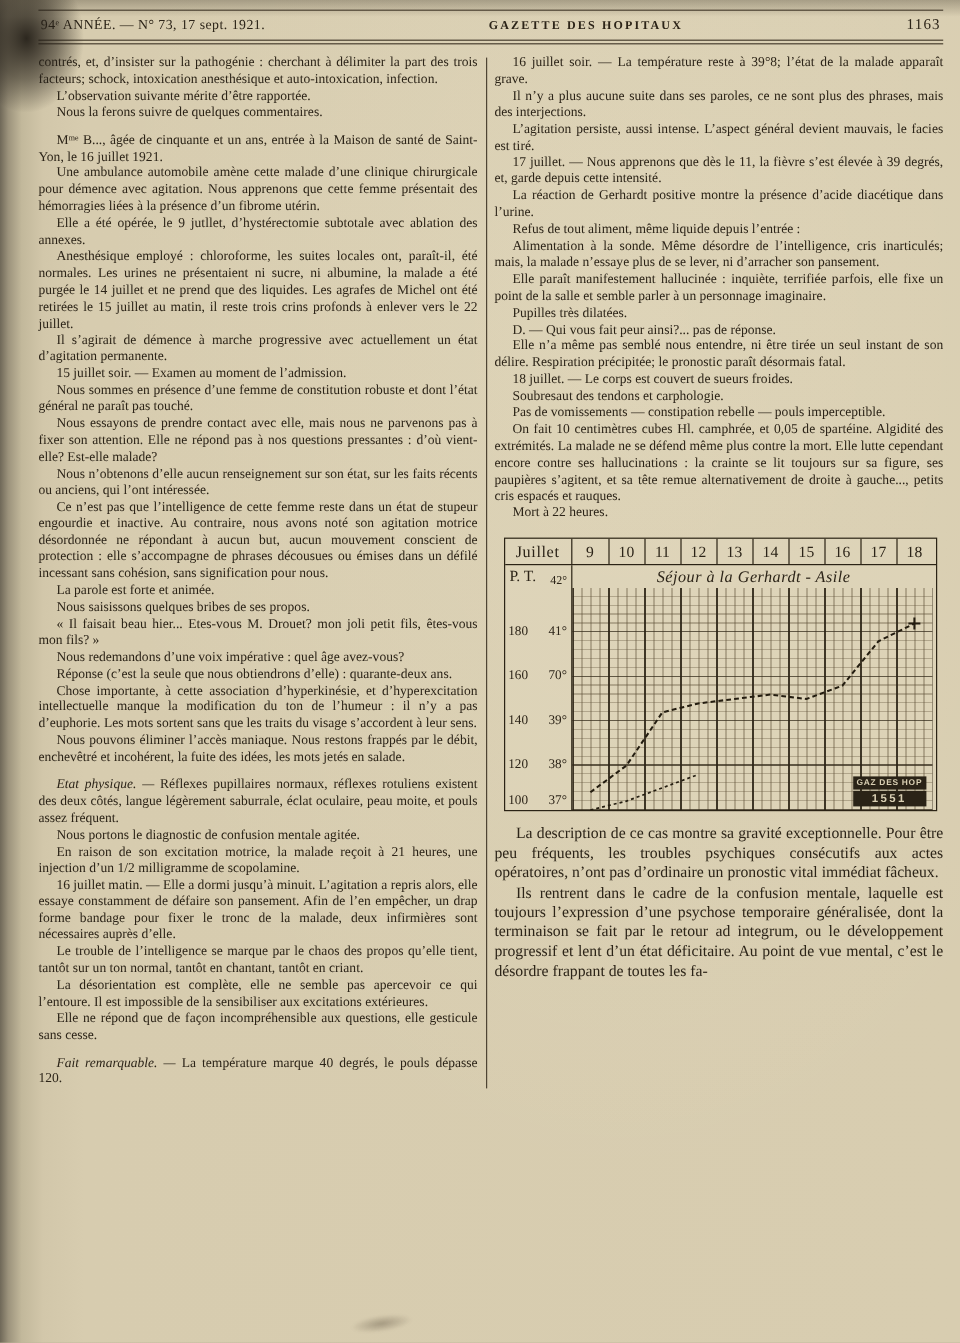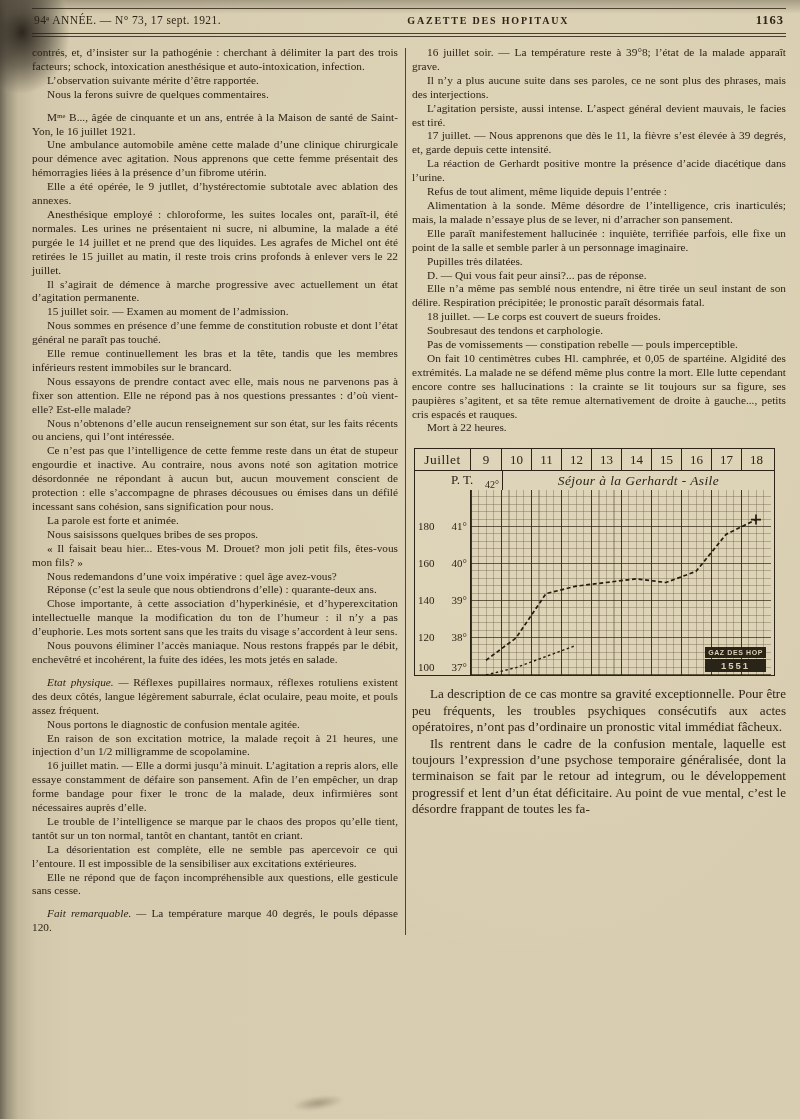--- a/index.html
+++ b/index.html
@@ -18,48 +18,48 @@
   .corner-shadow{position:absolute;left:-26px;top:-30px;width:96px;height:124px;border-radius:50%;
     background:radial-gradient(closest-side, rgba(36,31,24,0.95), rgba(36,31,24,0.5) 55%, transparent);pointer-events:none;}
   .ink-smudge{position:absolute;left:292px;top:1096px;width:52px;height:14px;transform:rotate(-8deg);
     background:radial-gradient(closest-side, rgba(70,58,42,0.35), transparent);filter:blur(1px);pointer-events:none;}
 
   .masthead{padding:8px 14px 0 32px;}
   .top-rule{border-top:1px solid #4a4030;}
   .mast-row{display:flex;align-items:baseline;justify-content:space-between;padding:4px 2px 5px;}
   .mast-left{font-size:11.5px;letter-spacing:.4px;}
   .mast-center{font-size:10px;font-weight:bold;letter-spacing:1.8px;}
-  .mast-right{font-size:12.5px;letter-spacing:1px;font-weight:bold;}
+  .mast-right{font-size:12.5px;letter-spacing:1px;}
   .double-rule{border-top:1px solid #4a4030;border-bottom:1.5px solid #4a4030;height:2px;}
 
   .columns{display:flex;padding:9px 14px 0 32px;align-items:stretch;}
   .col-left{width:366px;flex:none;}
   .col-divider{width:1px;background:#4e4433;margin:2px 6px 0 7px;}
-  .col-right{flex:1;display:flex;flex-direction:column;min-width:0;}
+  .col-right{flex:1;display:flex;flex-direction:column;min-width:0;align-items:center;}
 
   .para{margin:0;text-indent:15px;text-align:justify;font-size:11.3px;line-height:13.9px;}
   .para i{font-style:italic;}
   .noindent{text-indent:0;}
   .space-before{margin-top:9px;}
 
   .closing{margin-top:10px;}
   .closing .para{font-size:13.1px;line-height:16.4px;text-indent:18px;}
 
   
   .chart{margin:13px 0 0 2px;width:359px;border:1.5px solid #2b2315;background:rgba(226,217,192,0.35);}
   .chart-row{display:flex;}
   .chart-row-days{height:21px;border-bottom:1px solid #2b2315;}
   .chart-label-col{width:56px;flex:none;box-sizing:border-box;border-right:1px solid #2b2315;}
   .month{font-size:13.5px;text-align:center;line-height:21px;letter-spacing:.5px;}
   .chart-days{display:flex;flex:1;}
   .day-cell{width:30px;box-sizing:border-box;border-left:1px solid #2b2315;text-align:center;
     font-size:13px;line-height:21px;text-indent:0;margin:0;}
   .day-cell:first-child{border-left:none;}
   .chart-row-title{height:19px;}
-  .pt{display:flex;justify-content:space-between;align-items:flex-start;padding:1px 3px 0 4px;margin-left:32px;}
+  .pt{display:flex;justify-content:space-between;align-items:flex-start;padding:1px 3px 0 4px;}
   .pt-main{font-size:13px;}
   .pt-sub{font-size:10px;margin-top:7px;}
   .chart-title-cell{flex:1;font-style:italic;font-size:13.5px;letter-spacing:.4px;text-align:center;line-height:19px;}
   .chart-row-plot{height:185px;position:relative;}
   .ylabels{position:relative;font-size:11px;}
   .yrow{position:absolute;left:0;right:3px;display:flex;justify-content:space-between;padding-left:3px;}
   .yrow:nth-child(1){top:30px}
   .yrow:nth-child(2){top:67px}
   .yrow:nth-child(3){top:104px}
   .yrow:nth-child(4){top:141px}
@@ -102,21 +102,20 @@
         <p class="para noindent">contrés, et, d’insister sur la pathogénie : cherchant à délimiter la part des trois facteurs; schock, intoxication anesthésique et auto-intoxication, infection.</p>
         <p class="para">L’observation suivante mérite d’être rapportée.</p>
         <p class="para">Nous la ferons suivre de quelques commentaires.</p>
         <p class="para space-before">Mᵐᵉ B..., âgée de cinquante et un ans, entrée à la Maison de santé de Saint-Yon, le 16 juillet 1921.</p>
         <p class="para">Une ambulance automobile amène cette malade d’une clinique chirurgicale pour démence avec agitation. Nous apprenons que cette femme présentait des hémorragies liées à la présence d’un fibrome utérin.</p>
         <p class="para">Elle a été opérée, le 9 jutllet, d’hystérectomie subtotale avec ablation des annexes.</p>
         <p class="para">Anesthésique employé : chloroforme, les suites locales ont, paraît-il, été normales. Les urines ne présentaient ni sucre, ni albumine, la malade a été purgée le 14 juillet et ne prend que des liquides. Les agrafes de Michel ont été retirées le 15 juillet au matin, il reste trois crins profonds à enlever vers le 22 juillet.</p>
         <p class="para">Il s’agirait de démence à marche progressive avec actuellement un état d’agitation permanente.</p>
         <p class="para">15 juillet soir. — Examen au moment de l’admission.</p>
         <p class="para">Nous sommes en présence d’une femme de constitution robuste et dont l’état général ne paraît pas touché.</p>
-        <p class="para">Elle remue continuellement les bras et la tête, tandis que les membres inférieurs restent immobiles sur le brancard.</p>
         <p class="para">Nous essayons de prendre contact avec elle, mais nous ne parvenons pas à fixer son attention. Elle ne répond pas à nos questions pressantes : d’où vient-elle? Est-elle malade?</p>
         <p class="para">Nous n’obtenons d’elle aucun renseignement sur son état, sur les faits récents ou anciens, qui l’ont intéressée.</p>
         <p class="para">Ce n’est pas que l’intelligence de cette femme reste dans un état de stupeur engourdie et inactive. Au contraire, nous avons noté son agitation motrice désordonnée ne répondant à aucun but, aucun mouvement conscient de protection : elle s’accompagne de phrases décousues ou émises dans un défilé incessant sans cohésion, sans signification pour nous.</p>
         <p class="para">La parole est forte et animée.</p>
         <p class="para">Nous saisissons quelques bribes de ses propos.</p>
         <p class="para">« Il faisait beau hier... Etes-vous M. Drouet? mon joli petit fils, êtes-vous mon fils? »</p>
         <p class="para">Nous redemandons d’une voix impérative : quel âge avez-vous?</p>
         <p class="para">Réponse (c’est la seule que nous obtiendrons d’elle) : quarante-deux ans.</p>
         <p class="para">Chose importante, à cette association d’hyperkinésie, et d’hyperexcitation intellectuelle manque la modification du ton de l’humeur : il n’y a pas d’euphorie. Les mots sortent sans que les traits du visage s’accordent à leur sens.</p>
         <p class="para">Nous pouvons éliminer l’accès maniaque. Nous restons frappés par le débit, enchevêtré et incohérent, la fuite des idées, les mots jetés en salade.</p>
@@ -178,21 +177,21 @@
         </div>
 
         <div class="chart-row chart-row-plot">
           <div class="chart-label-col ylabels">
             <div class="yrow">
               <span>180</span>
               <span>41°</span>
             </div>
             <div class="yrow">
               <span>160</span>
-              <span>40°</span>
+              <span>70°</span>
             </div>
             <div class="yrow">
               <span>140</span>
               <span>39°</span>
             </div>
             <div class="yrow">
               <span>120</span>
               <span>38°</span>
             </div>
             <div class="yrow">

